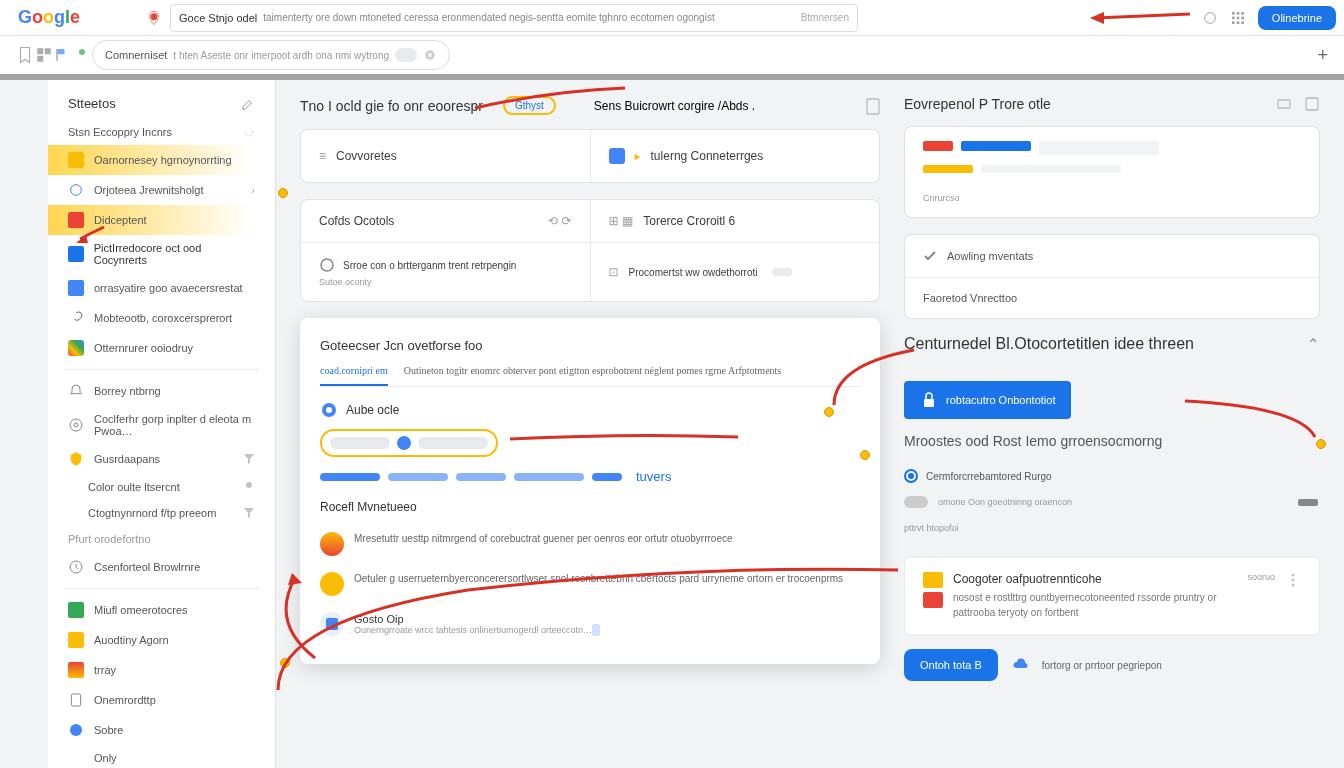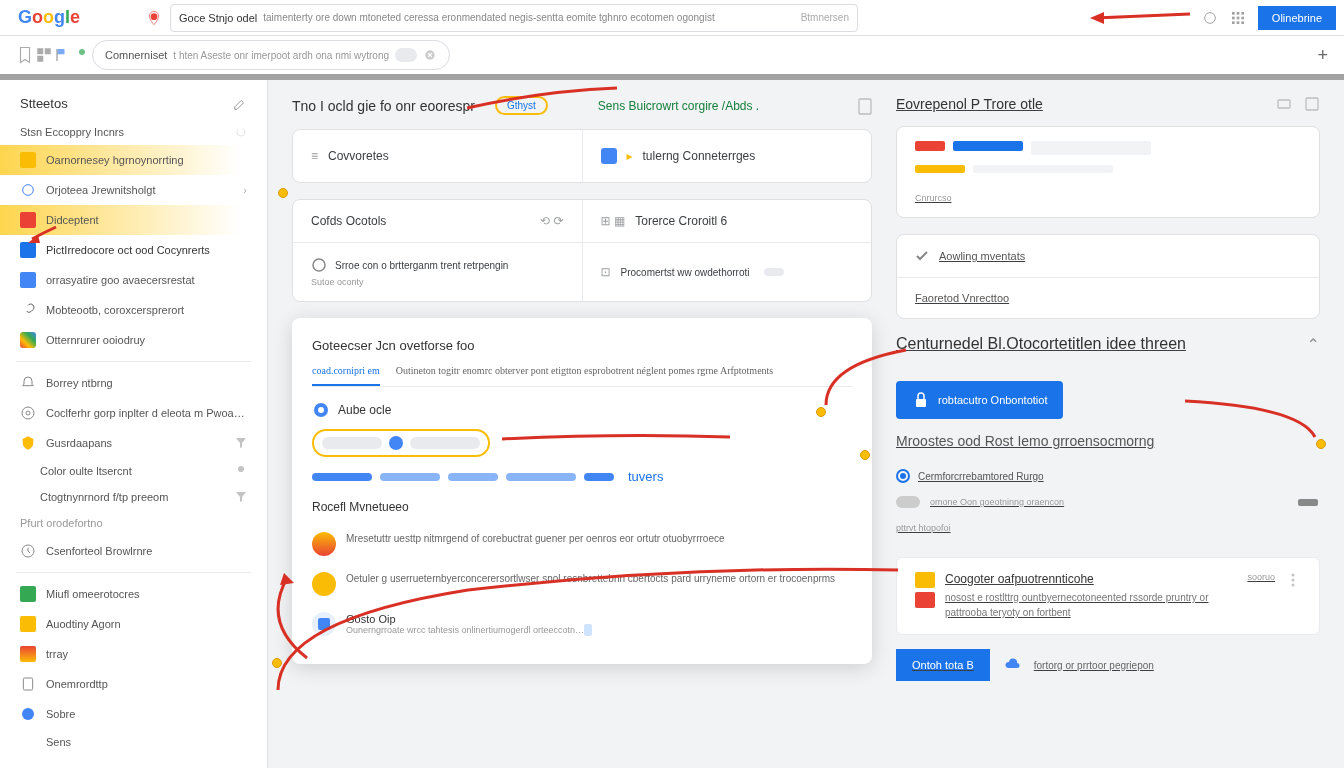--- a/index.html
+++ b/index.html
@@ -7,40 +7,40 @@
 .top-bar{height:36px;background:#fff;display:flex;align-items:center;padding:0 8px;border-bottom:1px solid #e0e0e0;}
 .logo{width:88px;height:28px;display:flex;align-items:center;padding-left:10px;}
 .logo span{font-size:18px;font-weight:bold;}
 .g1{color:#4285F4;}.g2{color:#EA4335;}.g3{color:#FBBC05;}.g4{color:#34A853;}
 .search-wrap{flex:1;display:flex;align-items:center;margin-left:50px;}
 .search-icon-sm{width:16px;height:16px;margin-right:8px;}
 .search-field{height:28px;width:688px;border:1px solid #dadce0;border-radius:4px;padding:0 8px;font-size:11px;color:#666;display:flex;align-items:center;}
 .search-q{color:#333;font-weight:500;margin-right:6px;}
 .top-right{margin-left:auto;display:flex;align-items:center;gap:12px;}
 .top-icon{width:16px;height:16px;opacity:0.6;}
-.btn-primary{background:#1a73e8;color:#fff;padding:6px 14px;border-radius:0;font-size:11px;border:none;}
+.btn-primary{background:#1a73e8;color:#fff;padding:6px 14px;border-radius:8px;font-size:11px;border:none;}
 .btn-primary-sm{background:#1a73e8;color:#fff;padding:10px 16px;border-radius:4px;font-size:11px;border:none;display:inline-flex;align-items:center;gap:8px;}
 .red-arrow-top{position:absolute;top:8px;left:1090px;width:100px;height:20px;}
 .sub-bar{height:44px;background:#fff;display:flex;align-items:center;padding:0 16px;border-bottom:6px solid #a3a3a3;gap:1px;}
 .sub-icon{width:18px;height:18px;opacity:0.7;}
 .sub-tab{display:flex;align-items:center;gap:6px;height:30px;padding:0 12px;border:1px solid #dadce0;border-radius:16px;font-size:11px;color:#555;}
 .sub-pill{width:22px;height:14px;border-radius:8px;background:#e8eaed;}
 .plus-tab{margin-left:auto;font-size:18px;color:#666;}
 .main{display:flex;height:688px;}
-.sidebar{width:268px;background:#fff;border-right:1px solid #e0e0e0;overflow-y:auto;padding:8px 0;}
+.sidebar{width:228px;background:#fff;border-right:1px solid #e0e0e0;overflow-y:auto;padding:8px 0;margin-left:48px;}
 .sb-header{display:flex;align-items:center;justify-content:space-between;padding:8px 20px;font-size:13px;font-weight:500;color:#333;}
 .sb-item{display:flex;align-items:center;padding:7px 20px;font-size:11px;color:#555;gap:10px;cursor:pointer;}
 .sb-item.hl-yellow{background:linear-gradient(90deg,#ffd54f 0%,#fff 90%);}
 .sb-ico{width:16px;height:16px;flex-shrink:0;}
 .sb-sep{height:1px;background:#e8eaed;margin:6px 16px;}
 .sb-chev{margin-left:auto;opacity:0.5;}
 .ico-box{width:16px;height:16px;border-radius:2px;}
 .content{flex:1;padding:16px 24px;overflow-y:auto;display:flex;gap:24px;}
 .col-main{width:580px;}
-.col-right{flex:1;text-decoration:underline;}
+.col-right{flex:1;}
 .card{background:#fff;border-radius:8px;border:1px solid #e0e0e0;margin-bottom:16px;}
 .card-title{font-size:14px;font-weight:500;color:#333;}
 .two-col-row{display:flex;border-top:1px solid #e8eaed;}
 .half{flex:1;padding:14px 18px;display:flex;align-items:center;gap:10px;font-size:12px;}
 .half:first-child{border-right:1px solid #e8eaed;}
 .half.tall{padding:18px;}
 .popup-card{background:#fff;border-radius:8px;box-shadow:0 4px 20px rgba(0,0,0,0.15);padding:20px;position:relative;}
 .popup-title{font-size:13px;font-weight:500;color:#333;margin-bottom:12px;}
 .popup-tabs{display:flex;gap:16px;font-size:10px;color:#666;border-bottom:1px solid #e8eaed;margin-bottom:14px;}
 .popup-tab{padding-bottom:8px;font-family:Liberation Serif, serif;}
@@ -251,31 +251,31 @@
         <span>Onemrordttp</span>
       </div>
     <div class="sb-item">
         <svg class="sb-ico" viewBox="0 0 24 24">
           <circle cx="12" cy="12" r="9" fill="#4285F4"></circle>
         </svg>
         <span>Sobre</span>
       </div>
     <div class="sb-item">
         <span style="width:16px"></span>
-        <span>Sens</span>
+        <span>Only</span>
       </div>
   </div>
 
   <div class="content">
     <div class="col-main">
 
       <div style="display:flex;align-items:center;gap:20px;margin-bottom:14px;position:relative">
         <span class="card-title">Tno I ocld gie fo onr eoorespr</span>
         <span style="border:2px solid #fbbc05;border-radius:14px;padding:2px 10px;font-size:10px;color:#1a73e8">Gthyst</span>
-        <span style="font-size:12px;color:#15803d;margin-left:30px">Sens Buicrowrt corgire /Abds .</span>
+        <span style="font-size:12px;color:#000000;margin-left:18px">Sens Buicrowrt corgire /Abds .</span>
         <svg width="14" height="18" style="margin-left:auto;opacity:0.5">
             <rect x="1" y="2" width="12" height="15" rx="1" fill="none" stroke="#888" stroke-width="1.3"></rect>
           </svg>
         <svg style="position:absolute;top:-10px;left:170px" width="160" height="30">
             <path d="M155 2 Q80 5 5 22" stroke="#d93025" stroke-width="3" fill="none"></path>
           </svg>
       </div>
 
       <div class="card">
         <div class="two-col-row" style="border-top:none">

